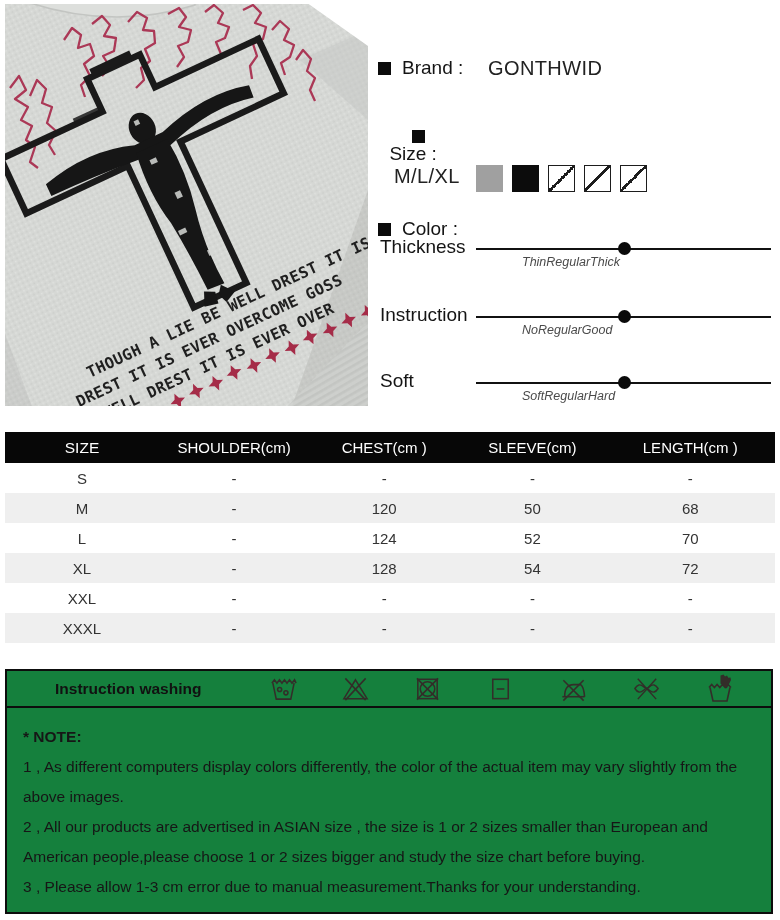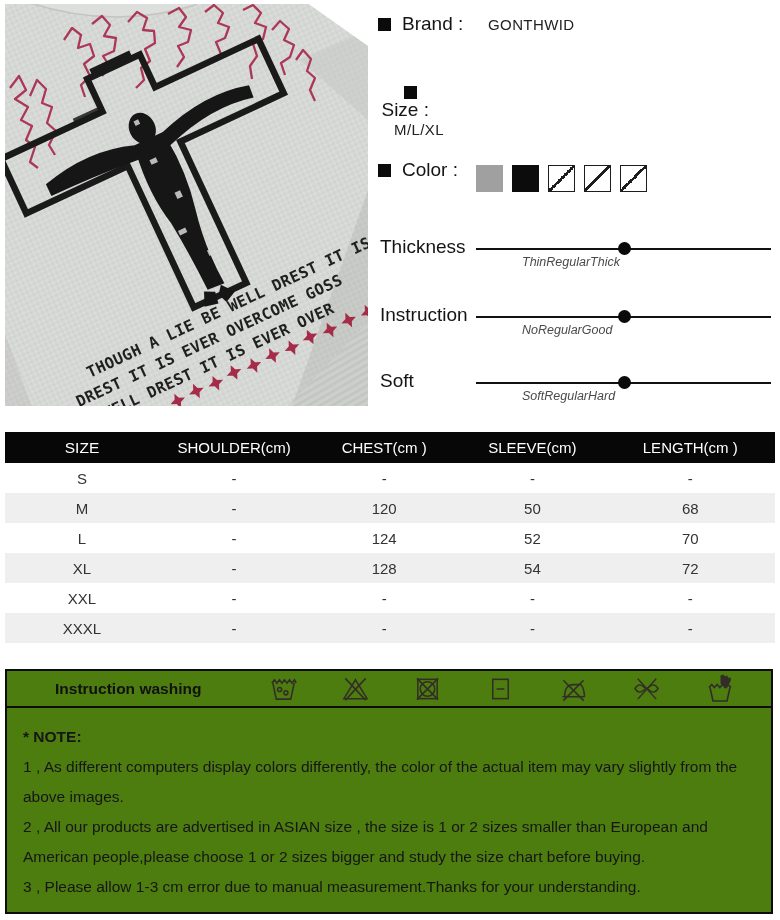--- a/index.html
+++ b/index.html
@@ -5,43 +5,43 @@
   * { margin:0; padding:0; box-sizing:border-box; }
   html,body { background:#fff; }
   .page {
     position:relative; width:780px; height:920px; background:#fff;
     font-family:"Liberation Sans", sans-serif; color:#1a1a1a; overflow:hidden;
   }
   
   .photo { position:absolute; left:0; top:0; width:368px; height:412px; }
   
   .info { position:absolute; left:370px; top:0; width:410px; height:412px; }
-  .info-row { position:absolute; left:0; display:flex; align-items:center; height:26px; }
+  .info-row { position:absolute; left:0; display:flex; align-items:center; height:26px;margin-top:44px; }
   .bullet { width:13px; height:13px; background:#0b0b0b; margin-left:8px; flex:0 0 auto; }
   .info-label { font-size:19px; color:#141414; margin-left:11px; width:62px; }
-  .info-value { font-size:15px; color:#222; margin-left:24px; letter-spacing:.4px; }
+  .info-value { font-size:20px; color:#222; margin-left:24px; letter-spacing:.4px; }
   .swatch-row { position:absolute; left:106px; top:165px; display:flex; gap:9px; }
   .swatch { width:27px; height:27px; display:inline-block; }
   .swatch.diag {
     border:1px solid #1d1d1d; background-color:#fff;
     background-image:linear-gradient(to bottom right, transparent 46%, #1d1d1d 46%, #1d1d1d 54%, transparent 54%);
   }
   .slider { position:absolute; left:0; width:410px; }
   .slider-name { position:absolute; left:10px; top:-12px; font-size:19px; color:#141414; }
   .track { position:absolute; left:106px; width:295px; height:2px; background:#111; }
   .knob { position:absolute; top:-6px; left:calc(50% - 6px); width:13px; height:13px; border-radius:50%; background:#0a0a0a; }
   .track-labels { position:absolute; left:106px; width:295px; top:7px; display:flex; justify-content:flex-start;margin-left:46px; }
   .track-labels span { font-size:12.5px; font-style:italic; color:#4a4a4a; }
   
   .size-table { position:absolute; left:5px; top:432px; width:770px; border-collapse:collapse; table-layout:fixed; }
   .size-table th { background:#070707; color:#fff; height:31px; font-size:15px; font-weight:normal; text-align:center; }
   .size-table td { height:30px; font-size:15px; color:#333; text-align:center; }
   .size-table tr.alt td { background:#efefef; }
   
-  .box { position:absolute; left:5px; top:669px; width:768px; border:2px solid #0d0d0d; background:#4d7c0f; }
+  .box { position:absolute; left:5px; top:669px; width:768px; border:2px solid #0d0d0d; background:#15803d; }
   .wash-row { display:flex; align-items:center; height:37px; border-bottom:2px solid #0d0d0d; }
   .wash-title { margin-left:48px; font-size:15.5px; font-weight:bold; color:#111; flex:0 0 auto; }
   .wash-icons { flex:1; display:flex; justify-content:space-around; align-items:center; margin:0 14px 0 46px; }
   .wash-icons svg { display:block; }
   .note-area { padding:14px 16px 10px 16px; font-size:15.5px; line-height:30px; color:#161616; }
   .note-title { font-weight:bold; }
   .note-area p { margin:0; }
 </style>
 </head>
 <body>
@@ -141,21 +141,21 @@
     <div class="info-row" style="top:11px;">
       <span class="bullet"></span>
       <span class="info-label">Brand :</span>
       <span class="info-value">GONTHWID</span>
     </div>
     <div class="info-row" style="top:86px;flex-direction:column;">
       <span class="bullet"></span>
       <span class="info-label">Size :</span>
       <span class="info-value">M/L/XL</span>
     </div>
-    <div class="info-row" style="top:157px;">
+    <div class="info-row" style="top:172px;">
       <span class="bullet"></span>
       <span class="info-label">Color :</span>
     </div>
     <div class="swatch-row">
       <span class="swatch" style="background: rgb(160, 160, 160);"></span>
       <span class="swatch" style="background: rgb(12, 12, 12);"></span>
       <span class="swatch diag"></span>
       <span class="swatch diag"></span>
       <span class="swatch diag"></span>
     </div>

